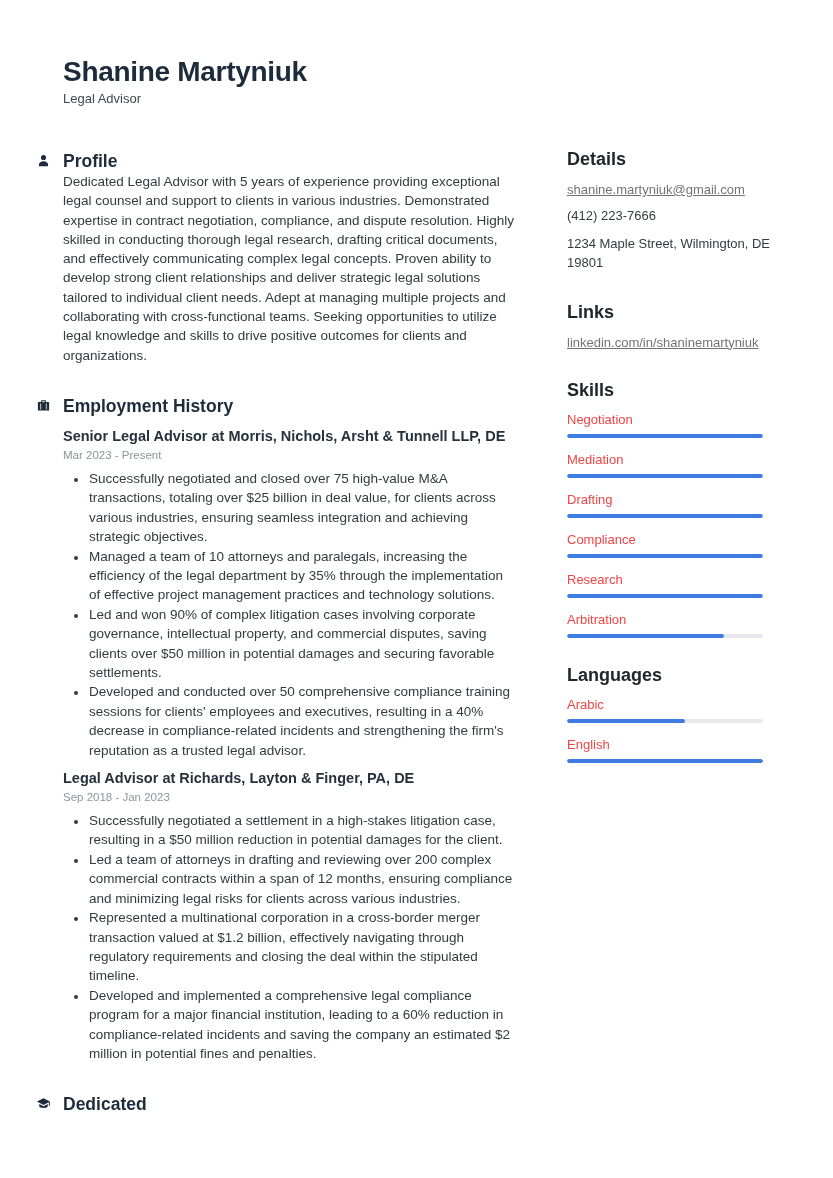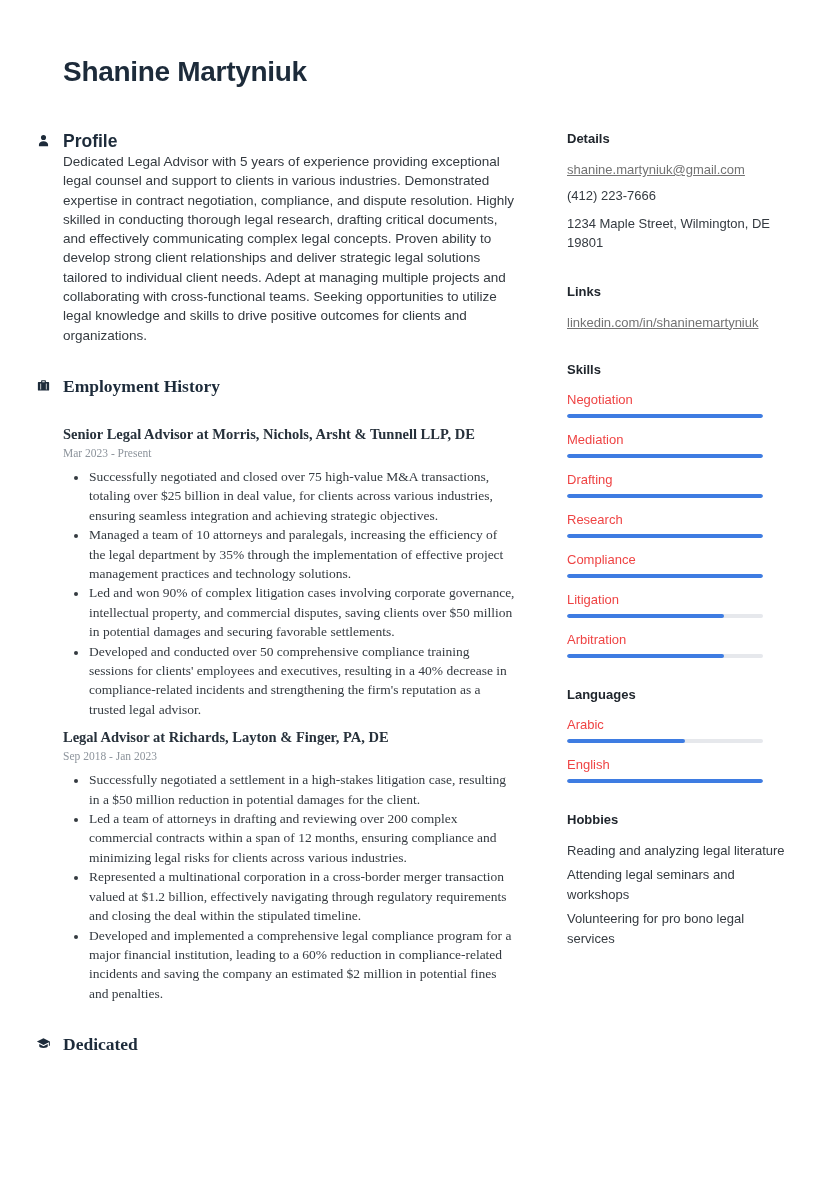--- a/index.html
+++ b/index.html
@@ -23,55 +23,55 @@
   }
   .job-title { font-size: 13px; line-height: 18px; color: #40474e; margin-top: 2px; }
 
   
   .columns { display: flex; align-items: flex-start; justify-content: center; }
   .main { width: 452px; flex: 0 0 452px; margin-right: 52px; }
   .sidebar { width: 218px; flex: 0 0 218px; }
 
   
   .section { position: relative; }
-  .section + .section { margin-top: 30px; font-family: Liberation Serif, serif; }
+  .section + .section { margin-top: 30px; }
   .section-heading {
     position: relative;
     font-size: 17.5px; font-weight: 700; line-height: 22px;
     color: #1d2b3a;
   }
   .section-icon {
     position: absolute; left: -27px; top: 3px;
     width: 15px; height: 15px; color: #1d2b3a;
   }
   .section-icon svg { width: 15px; height: 15px; display: block; }
   .profile-text {
     font-size: 13.5px; line-height: 19.3px; color: #343a40;
   }
-  .job { margin-top: 27px; }
+  .job { margin-top: 9px; }
   .job + .job { margin-top: 8px; }
   .job-position {
     font-size: 14.5px; font-weight: 700; line-height: 20px; color: #27313b;
   }
   .job-dates {
     font-size: 11.5px; line-height: 15px; color: #8d949c;
     margin: 2px 0 6px 0;
   }
   .job-bullets { margin: 0; padding-left: 25px; list-style: disc; }
   .job-bullets li {
     font-size: 13.5px; line-height: 19.4px; color: #343a40;
     padding-left: 1px;
   }
   .job-bullets li::marker { color: #343a40; font-size: 12px; }
   .section-education { margin-top: 26px; }
 
   
   .side-section { }
   .side-heading {
-    font-size: 13px; font-weight: 700; line-height: 18px; color: #20262d;
+    font-size: 18px; font-weight: 700; line-height: 18px; color: #20262d;
     margin-bottom: 12px;
   }
   .side-text { font-size: 13px; line-height: 19.5px; color: #343a40; }
   .side-item { margin-bottom: 8px; }
   .link {
     color: #737373; text-decoration: underline;
     font-size: 13px; line-height: 17px; cursor: pointer; word-break: break-all;
   }
   .side-gap { margin-top: 30px; }
   .side-gap-sm { margin-top: 28px; }
@@ -86,20 +86,21 @@
 
   .hobby-item { font-size: 13px; line-height: 19.5px; color: #343a40; margin-bottom: 5px; }
 </style>
 </head>
 <body>
 
 <div class="page">
 
   <div class="header">
     <div class="name">Shanine Martyniuk</div>
+    <div class="job-title">Legal Advisor</div>
   </div>
 
   <div class="columns">
 
     <div class="main">
 
       <div class="section">
         <div class="section-heading">
           <span class="section-icon">
             <svg viewBox="0 0 24 24">
@@ -190,35 +191,29 @@
               <div class="meter-fill" style="width: 100%;"></div>
             </div>
         </div>
         <div class="meter-item">
           <div class="meter-label">Drafting</div>
           <div class="meter-track">
               <div class="meter-fill" style="width: 100%;"></div>
             </div>
         </div>
         <div class="meter-item">
+          <div class="meter-label">Compliance</div>
+          <div class="meter-track">
+              <div class="meter-fill" style="width: 100%;"></div>
+            </div>
+        </div>
+        <div class="meter-item">
           <div class="meter-label">Research</div>
           <div class="meter-track">
               <div class="meter-fill" style="width: 100%;"></div>
-            </div>
-        </div>
-        <div class="meter-item">
-          <div class="meter-label">Compliance</div>
-          <div class="meter-track">
-              <div class="meter-fill" style="width: 100%;"></div>
-            </div>
-        </div>
-        <div class="meter-item">
-          <div class="meter-label">Litigation</div>
-          <div class="meter-track">
-              <div class="meter-fill" style="width: 80%;"></div>
             </div>
         </div>
         <div class="meter-item">
           <div class="meter-label">Arbitration</div>
           <div class="meter-track">
               <div class="meter-fill" style="width: 80%;"></div>
             </div>
         </div>
       </div>
 
@@ -231,22 +226,16 @@
             </div>
         </div>
         <div class="meter-item">
           <div class="meter-label">English</div>
           <div class="meter-track">
               <div class="meter-fill" style="width: 100%;"></div>
             </div>
         </div>
       </div>
 
-      <div class="side-section side-gap-sm">
-        <div class="side-heading">Hobbies</div>
-        <div class="hobby-item">Reading and analyzing legal literature</div>
-        <div class="hobby-item">Attending legal seminars and workshops</div>
-        <div class="hobby-item">Volunteering for pro bono legal services</div>
-      </div>
 
     </div>
   </div>
 </div>
 
 </body></html>

